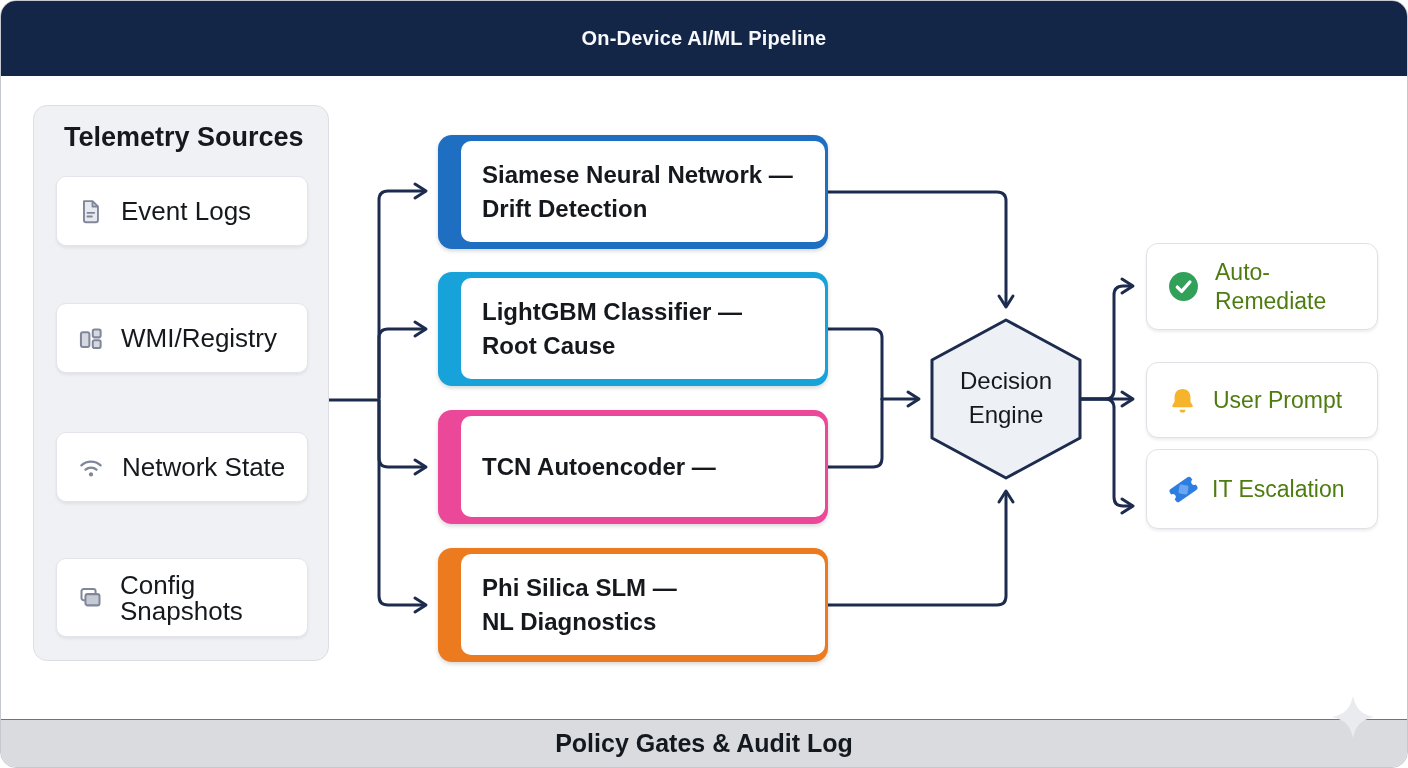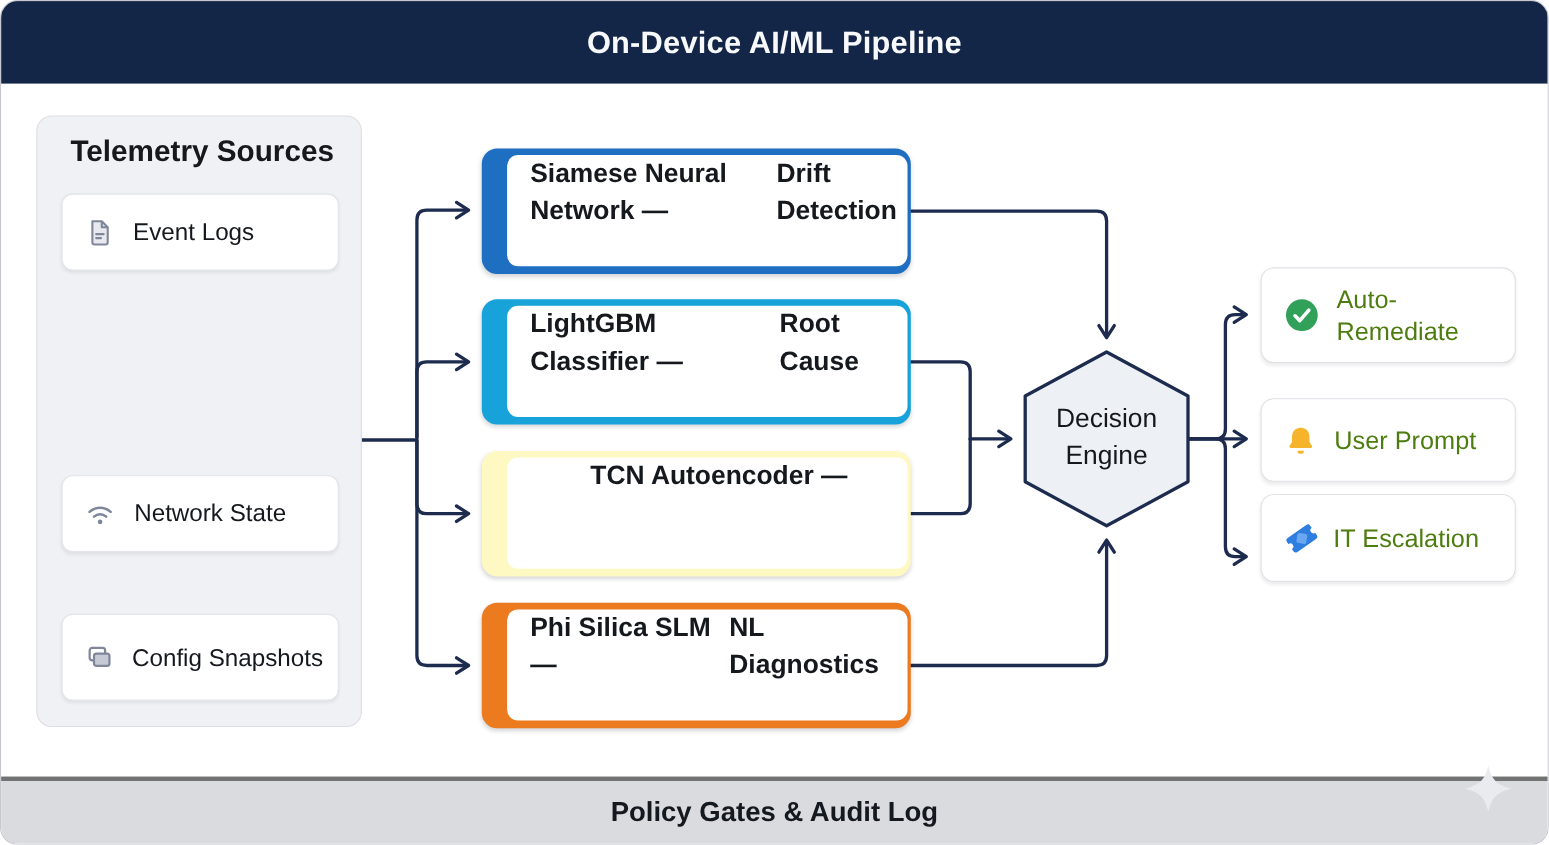--- a/index.html
+++ b/index.html
@@ -6,66 +6,66 @@
   *{box-sizing:border-box;font-family:"Liberation Sans","DejaVu Sans",sans-serif;}
   .canvas{
     position:relative;width:1408px;height:768px;background:#ffffff;
     border:1.5px solid #c5c8ce;border-radius:16px;overflow:hidden;
   }
   
   .header{
     position:absolute;left:0;top:0;width:100%;height:75px;
     background:#142647;display:flex;align-items:center;justify-content:center;
   }
-  .header-title{color:#f7f9fc;font-size:28px;font-weight:600;letter-spacing:.2px;}
+  .header-title{color:#f7f9fc;font-size:20px;font-weight:600;letter-spacing:.2px;}
   
   .telemetry{
     position:absolute;left:32px;top:104px;width:296px;height:556px;
     background:#f0f1f4;border:1px solid #dcdee3;border-radius:14px;
   }
   .telemetry-title{
     position:absolute;left:30px;top:16px;font-size:27px;font-weight:600;color:#15181d;
   }
   .tel-item{
     position:absolute;left:22px;width:252px;height:70px;background:#ffffff;
     border:1px solid #e3e5ea;border-radius:10px;box-shadow:0 2px 3px rgba(20,25,40,.07);
     display:flex;align-items:center;padding-left:20px;gap:17px;
   }
-  .tel-item .label{font-size:22px;font-weight:500;color:#15181d;line-height:26px;}
+  .tel-item .label{font-size:26px;font-weight:500;color:#15181d;line-height:26px;}
   .ti-1{top:70px;} .ti-2{top:197px;} .ti-3{top:326px;} .ti-4{top:452px;height:79px;gap:16px;}
   
   .model{
     position:absolute;left:437px;width:390px;height:114px;border-radius:14px;
     box-shadow:0 2px 4px rgba(20,25,40,.18);
   }
   .m-1{top:134px;} .m-2{top:271px;} .m-3{top:409px;} .m-4{top:547px;}
   .model-inner{
     position:absolute;left:23px;top:6px;right:3px;bottom:7px;background:#ffffff;
-    border-radius:10px;display:flex;flex-direction:row;justify-content:center;
+    border-radius:10px;display:flex;flex-direction:column;justify-content:center;
     padding-left:21px;
   }
   .model-inner .l{font-size:24px;font-weight:600;color:#15181d;line-height:34px;}
   
   .decision-label{
     position:absolute;left:938px;top:363px;width:134px;text-align:center;
     font-size:24px;font-weight:500;color:#15181d;line-height:34px;
   }
   
   .out-card{
     position:absolute;left:1145px;width:232px;background:#ffffff;
     border:1px solid #dfe1e6;border-radius:12px;box-shadow:0 2px 3px rgba(20,25,40,.08);
     display:flex;align-items:center;padding-left:20px;gap:15px;
   }
   .o-1{top:242px;height:87px;} .o-2{top:361px;height:76px;} .o-3{top:448px;height:80px;gap:12px;}
   .out-card .label{font-size:23px;font-weight:500;color:#4d7c0f;line-height:29px;max-width:150px;}
   .o-1 .label{max-width:118px;}
   
   .footer{
-    position:absolute;left:0;bottom:0;width:100%;height:61px;background:#d9dbdf;
-    border-top:4px solid #737373;display:flex;align-items:center;justify-content:center;margin-top:48px;
+    position:absolute;left:0;bottom:0;width:100%;height:48px;background:#d9dbdf;
+    border-top:1px solid #737373;display:flex;align-items:center;justify-content:center;margin-top:48px;
   }
   .footer-title{font-size:25px;font-weight:600;color:#14181f;}
   .sparkle{position:absolute;left:1328px;top:692px;pointer-events:none;}
   
   .overlay{position:absolute;left:0;top:0;pointer-events:none;}
   .icon{flex:0 0 auto;display:flex;align-items:center;justify-content:center;}
 </style>
 </head>
 <body>
 
@@ -110,20 +110,30 @@
       <span class="icon">
         <svg width="27" height="27" viewBox="0 0 24 24">
           <path d="M6.2 2.8 H13.8 L18.6 7.6 V19.8 A1.8 1.8 0 0 1 16.8 21.6 H8 A1.8 1.8 0 0 1 6.2 19.8 Z" fill="#e7e9ee" stroke="#80879a" stroke-width="1.7" stroke-linejoin="round"></path>
           <path d="M13.8 2.8 V7.6 H18.6" fill="none" stroke="#80879a" stroke-width="1.7" stroke-linejoin="round"></path>
           <path d="M9.3 13.2 H15.3 M9.3 16.4 H13.2" stroke="#80879a" stroke-width="1.7" stroke-linecap="round"></path>
         </svg>
       </span>
       <span class="label">Event Logs</span>
     </div>
 
+    <div class="tel-item ti-2">
+      <span class="icon">
+        <svg width="27" height="27" viewBox="0 0 24 24">
+          <rect x="3.5" y="6.5" width="7.5" height="13" rx="1.8" fill="#d6d9e0" stroke="#80879a" stroke-width="1.8"></rect>
+          <rect x="14" y="4" width="7" height="7" rx="1.6" fill="#d6d9e0" stroke="#80879a" stroke-width="1.8"></rect>
+          <rect x="14" y="13.5" width="7" height="7" rx="1.6" fill="#d6d9e0" stroke="#80879a" stroke-width="1.8"></rect>
+        </svg>
+      </span>
+      <span class="label">WMI/Registry</span>
+    </div>
 
     <div class="tel-item ti-3">
       <span class="icon">
         <svg width="28" height="28" viewBox="0 0 24 24" fill="none">
           <path d="M3.8 10.6 a 12 12 0 0 1 16.4 0" stroke="#80879a" stroke-width="2" stroke-linecap="round"></path>
           <path d="M7.3 14.3 a 7 7 0 0 1 9.4 0" stroke="#80879a" stroke-width="2" stroke-linecap="round"></path>
           <circle cx="12" cy="18.4" r="1.8" fill="#80879a"></circle>
         </svg>
       </span>
       <span class="label">Network State</span>
@@ -145,21 +155,21 @@
       <div class="l">Siamese Neural Network —</div>
       <div class="l">Drift Detection</div>
     </div>
   </div>
   <div class="model m-2" style="background: rgb(23, 163, 218);">
     <div class="model-inner">
       <div class="l">LightGBM Classifier —</div>
       <div class="l">Root Cause</div>
     </div>
   </div>
-  <div class="model m-3" style="background: #fef9c3;">
+  <div class="model m-3" style="background: #ec4899;">
     <div class="model-inner">
       <div class="l">TCN Autoencoder —</div>
     </div>
   </div>
   <div class="model m-4" style="background: rgb(236, 122, 31);">
     <div class="model-inner">
       <div class="l">Phi Silica SLM —</div>
       <div class="l">NL Diagnostics</div>
     </div>
   </div>

